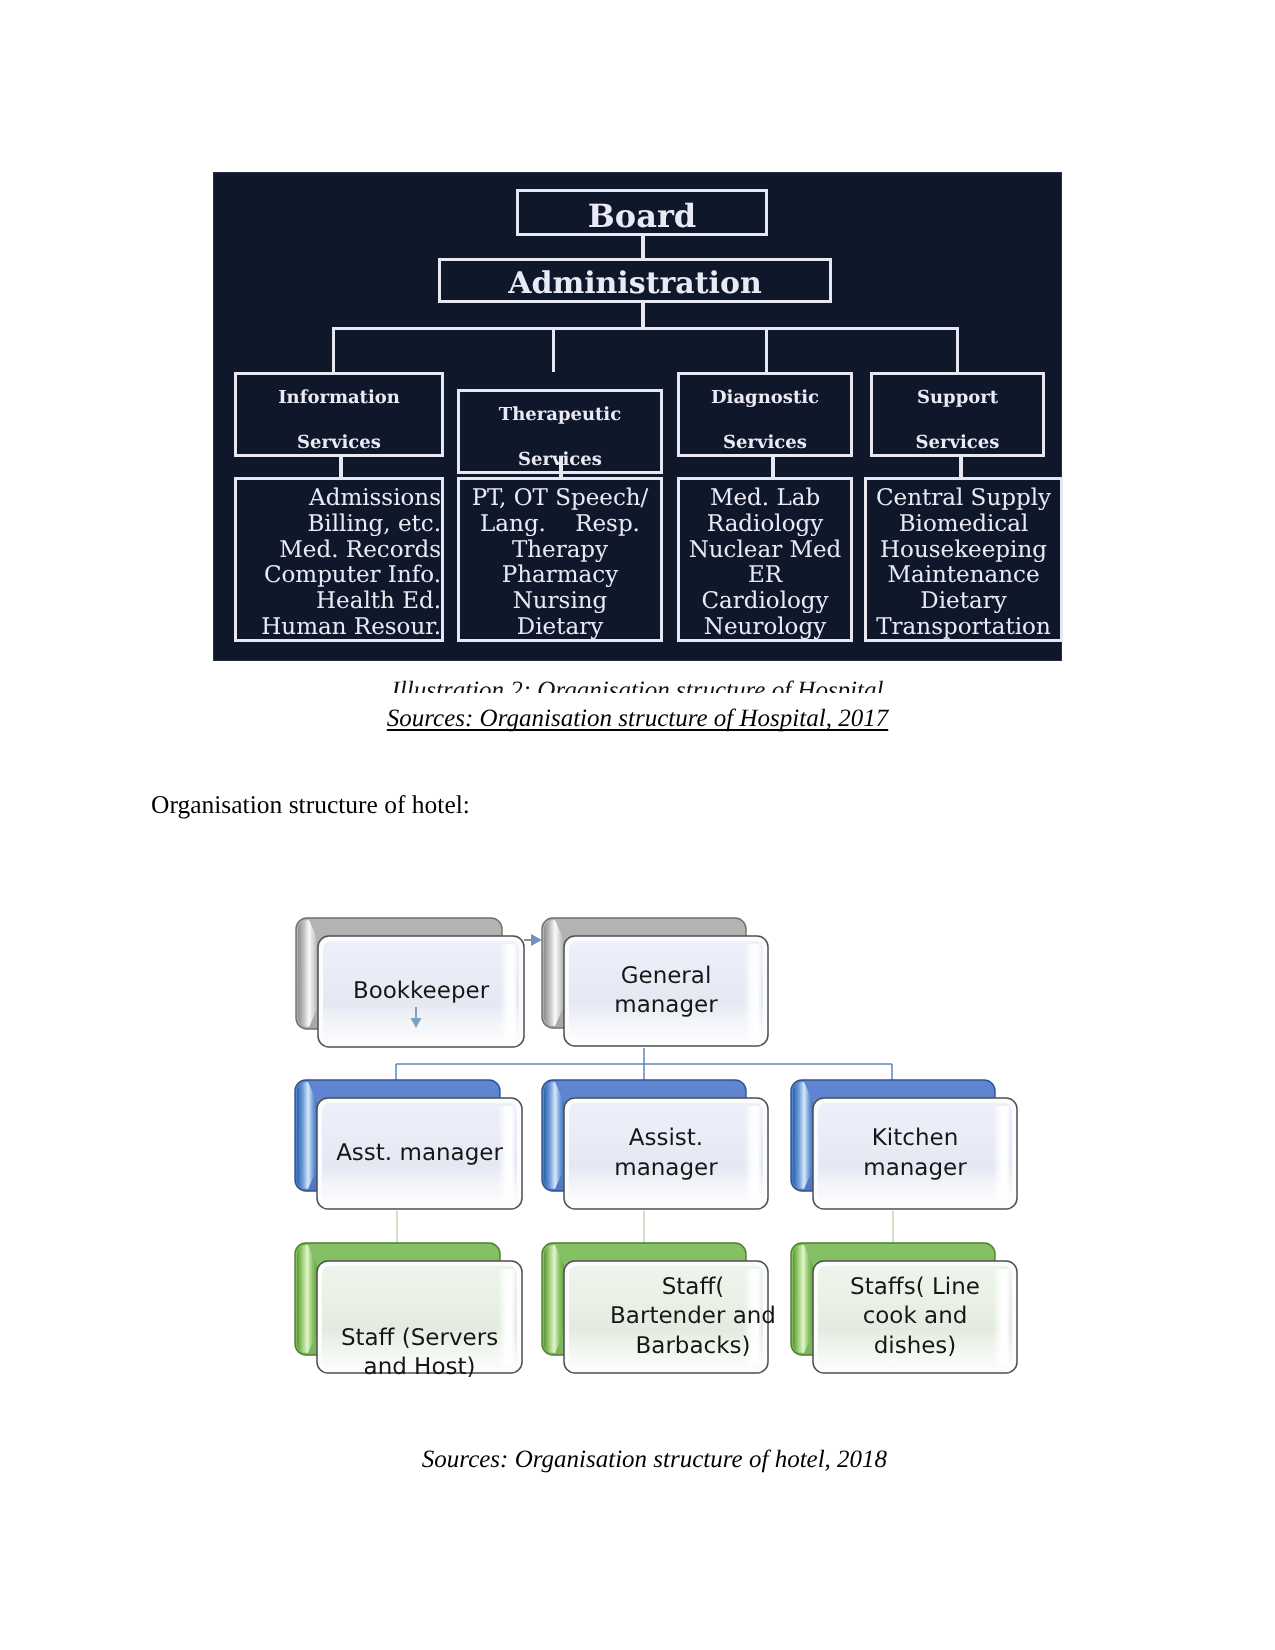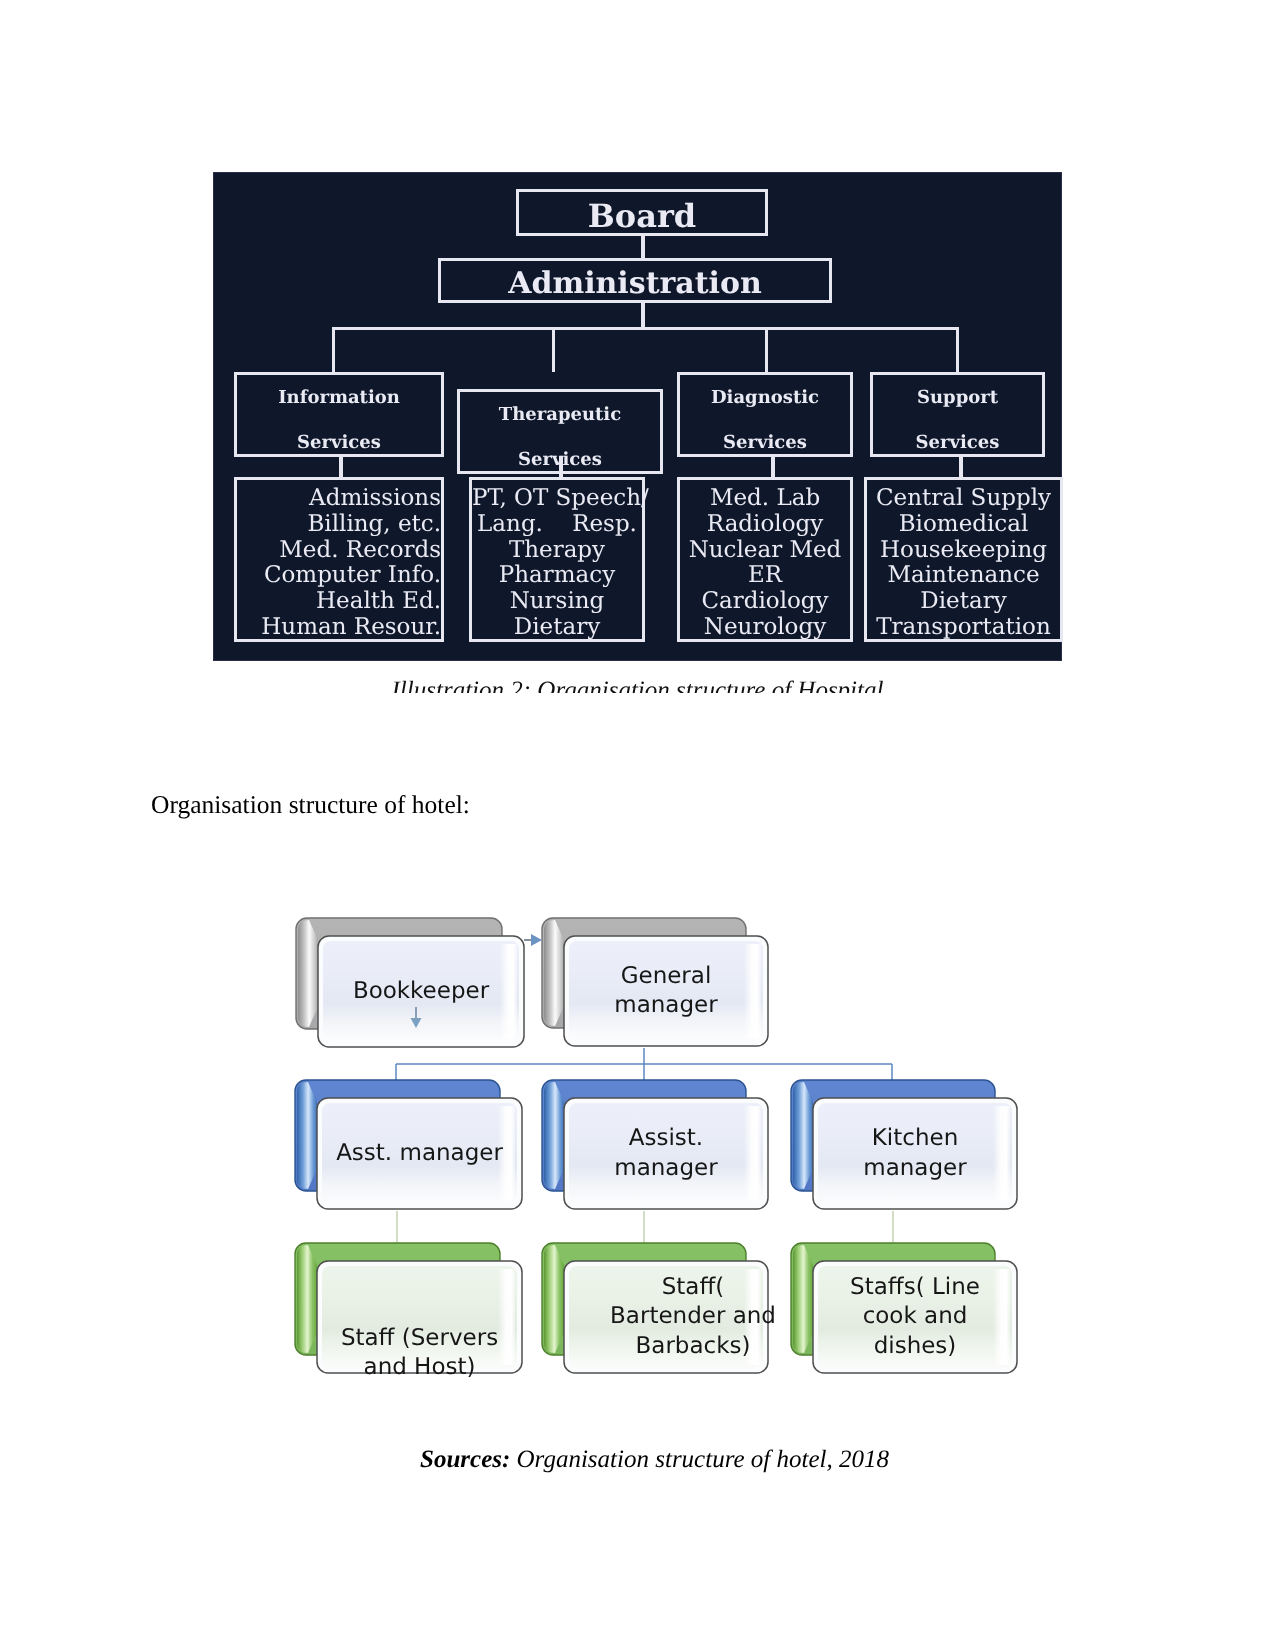--- a/index.html
+++ b/index.html
@@ -73,21 +73,21 @@
       <div>Computer Info.</div>
       <div>Health Ed.</div>
       <div>Human Resour.</div>
     </div>
 
     <div class="box lvl3" style="left:243px;top:216px;width:206px;height:85px;">
       <div>Therapeutic</div>
       <div>Services</div>
     </div>
     <div class="ln" style="left:345px;top:283px;width:4px;height:22px;"></div>
-    <div class="box lvl4" style="left:255px;top:304px;width:176px;height:165px;padding-top:6px;">
+    <div class="box lvl4" style="left:243px;top:304px;width:206px;height:165px;padding-top:6px;">
       <div>PT, OT Speech/</div>
       <div>Lang.&nbsp;&nbsp;&nbsp;&nbsp;Resp.</div>
       <div>Therapy</div>
       <div>Pharmacy</div>
       <div>Nursing</div>
       <div>Dietary</div>
     </div>
 
     <div class="box lvl3" style="left:463px;top:199px;width:176px;height:85px;">
       <div>Diagnostic</div>
@@ -113,20 +113,23 @@
       <div>Biomedical</div>
       <div>Housekeeping</div>
       <div>Maintenance</div>
       <div>Dietary</div>
       <div>Transportation</div>
     </div>
   </div>
 
   <div class="illus-caption" style="left:213px;top:677px;width:849px;height:16px;line-height:28px;">
     <span>Illustration 2: Organisation structure of Hospital</span>
+  </div>
+  <div class="src-line" style="left:213px;top:701px;width:849px;height:36px;line-height:36px;">
+    <span style="text-decoration:underline;text-underline-offset:3px;text-decoration-skip-ink:none;">Sources: Organisation structure of Hospital, 2017</span>
   </div>
 
   <div class="body-text" style="left:151px;top:790px;">
     <span>Organisation structure of hotel:</span>
   </div>
 
   <div id="hotel-chart">
     <svg id="hotel-svg" width="760" height="500" viewBox="0 0 760 500" style="position:absolute;left:0;top:0;">
       <defs>
 
@@ -369,16 +372,16 @@
         </div>
         <div class="sa-front" style="left: 533px; top: 360px; width: 204px; height: 112px; border: none; background: none;">
           <span class="lbl">Staffs( Line
 cook and
 dishes)</span>
         </div>
       </div>
   </div>
 
   <div class="src-line" style="left:230px;top:1442px;width:849px;height:36px;line-height:36px;">
-    <span style="font-weight:bold;">Sources:</span><span> Organisation structure of hotel, 2018</span>
+    <span style="font-weight:normal;">Sources:</span><span> Organisation structure of hotel, 2018</span>
   </div>
 
 </div>
 
 </body></html>

